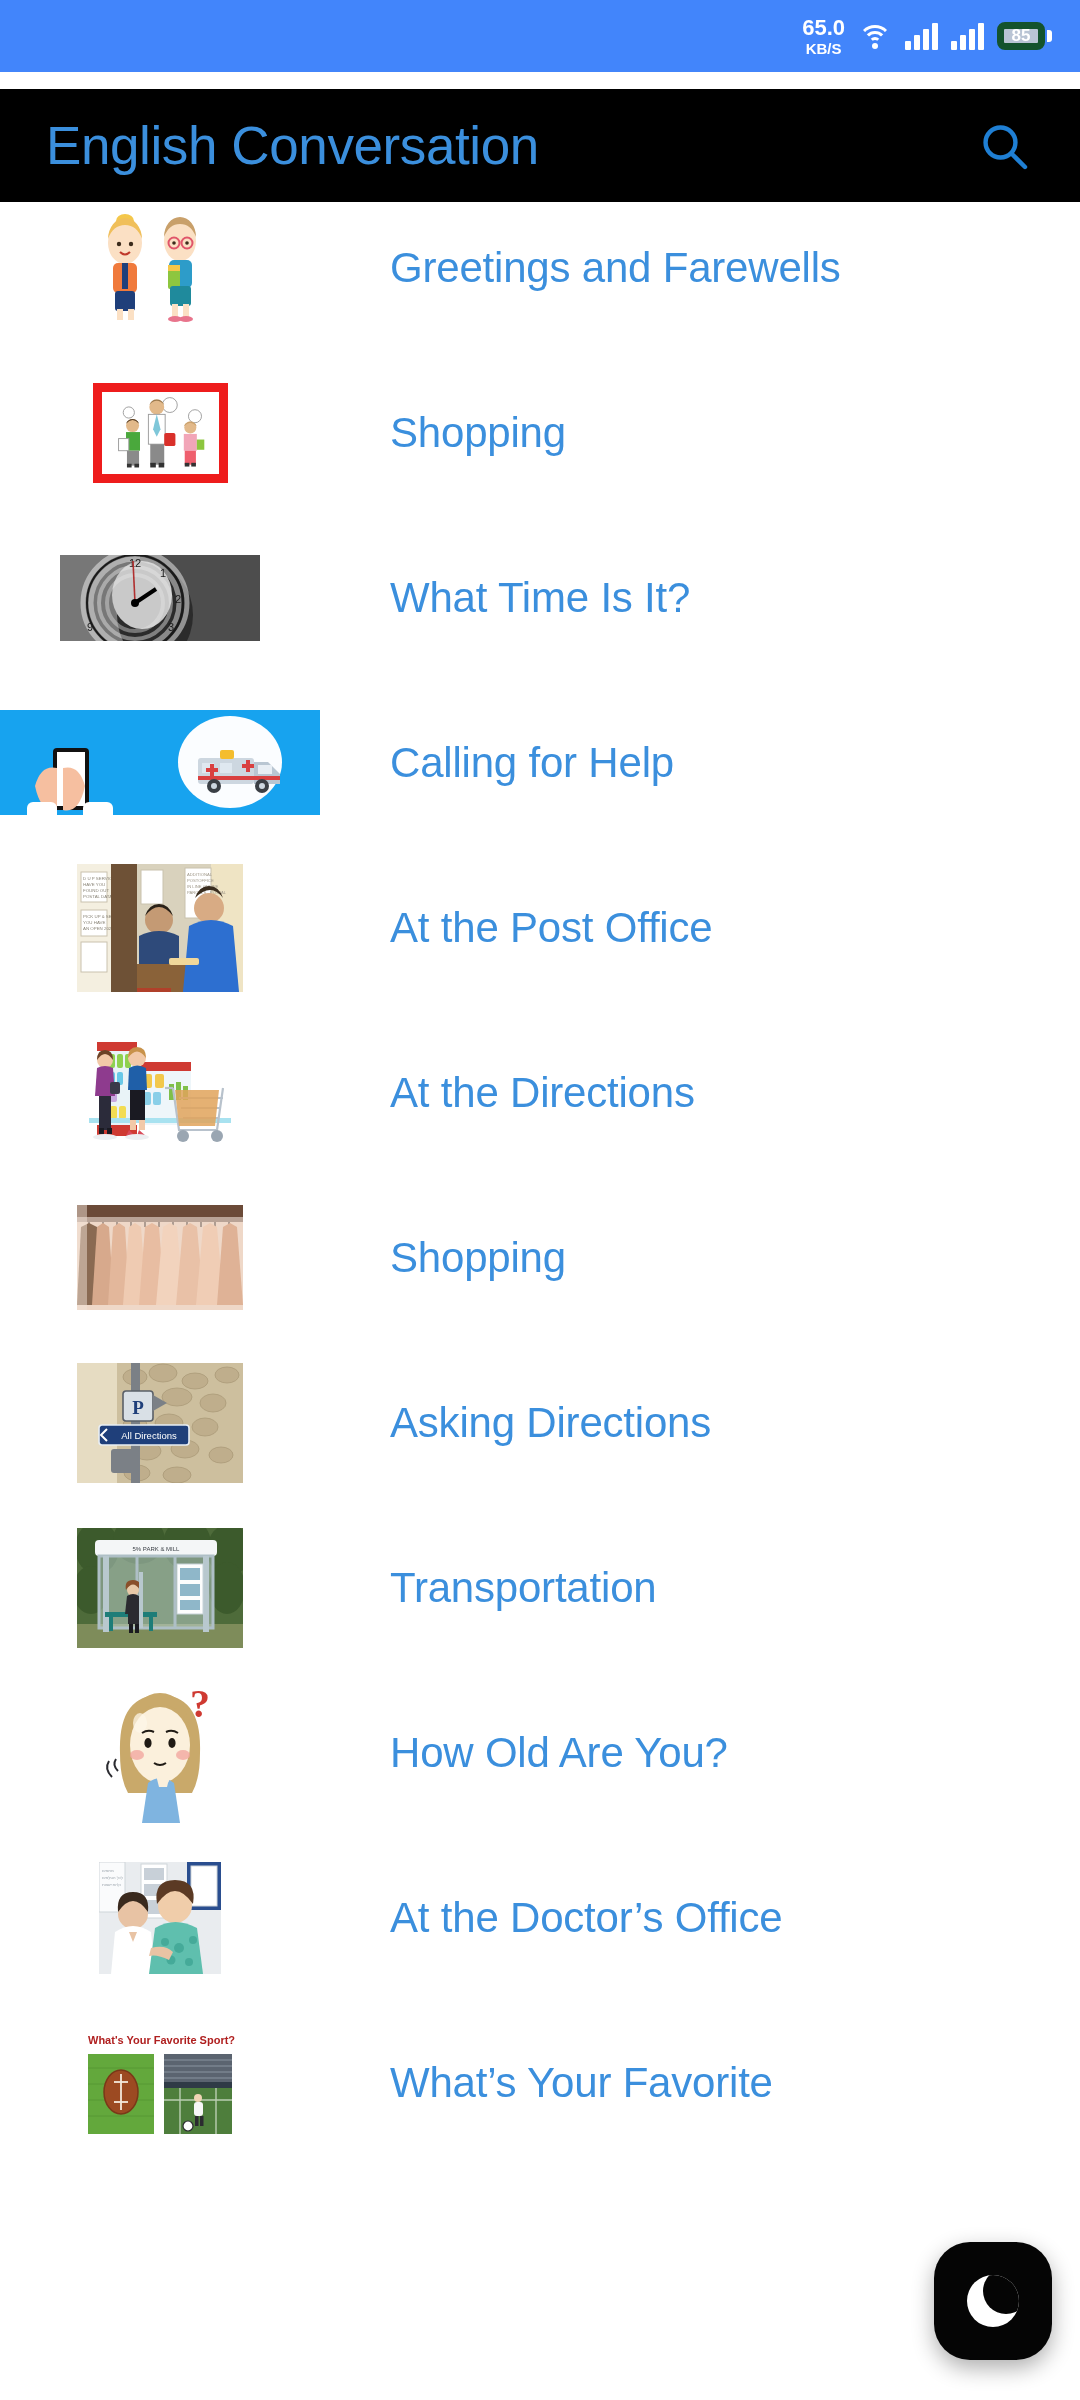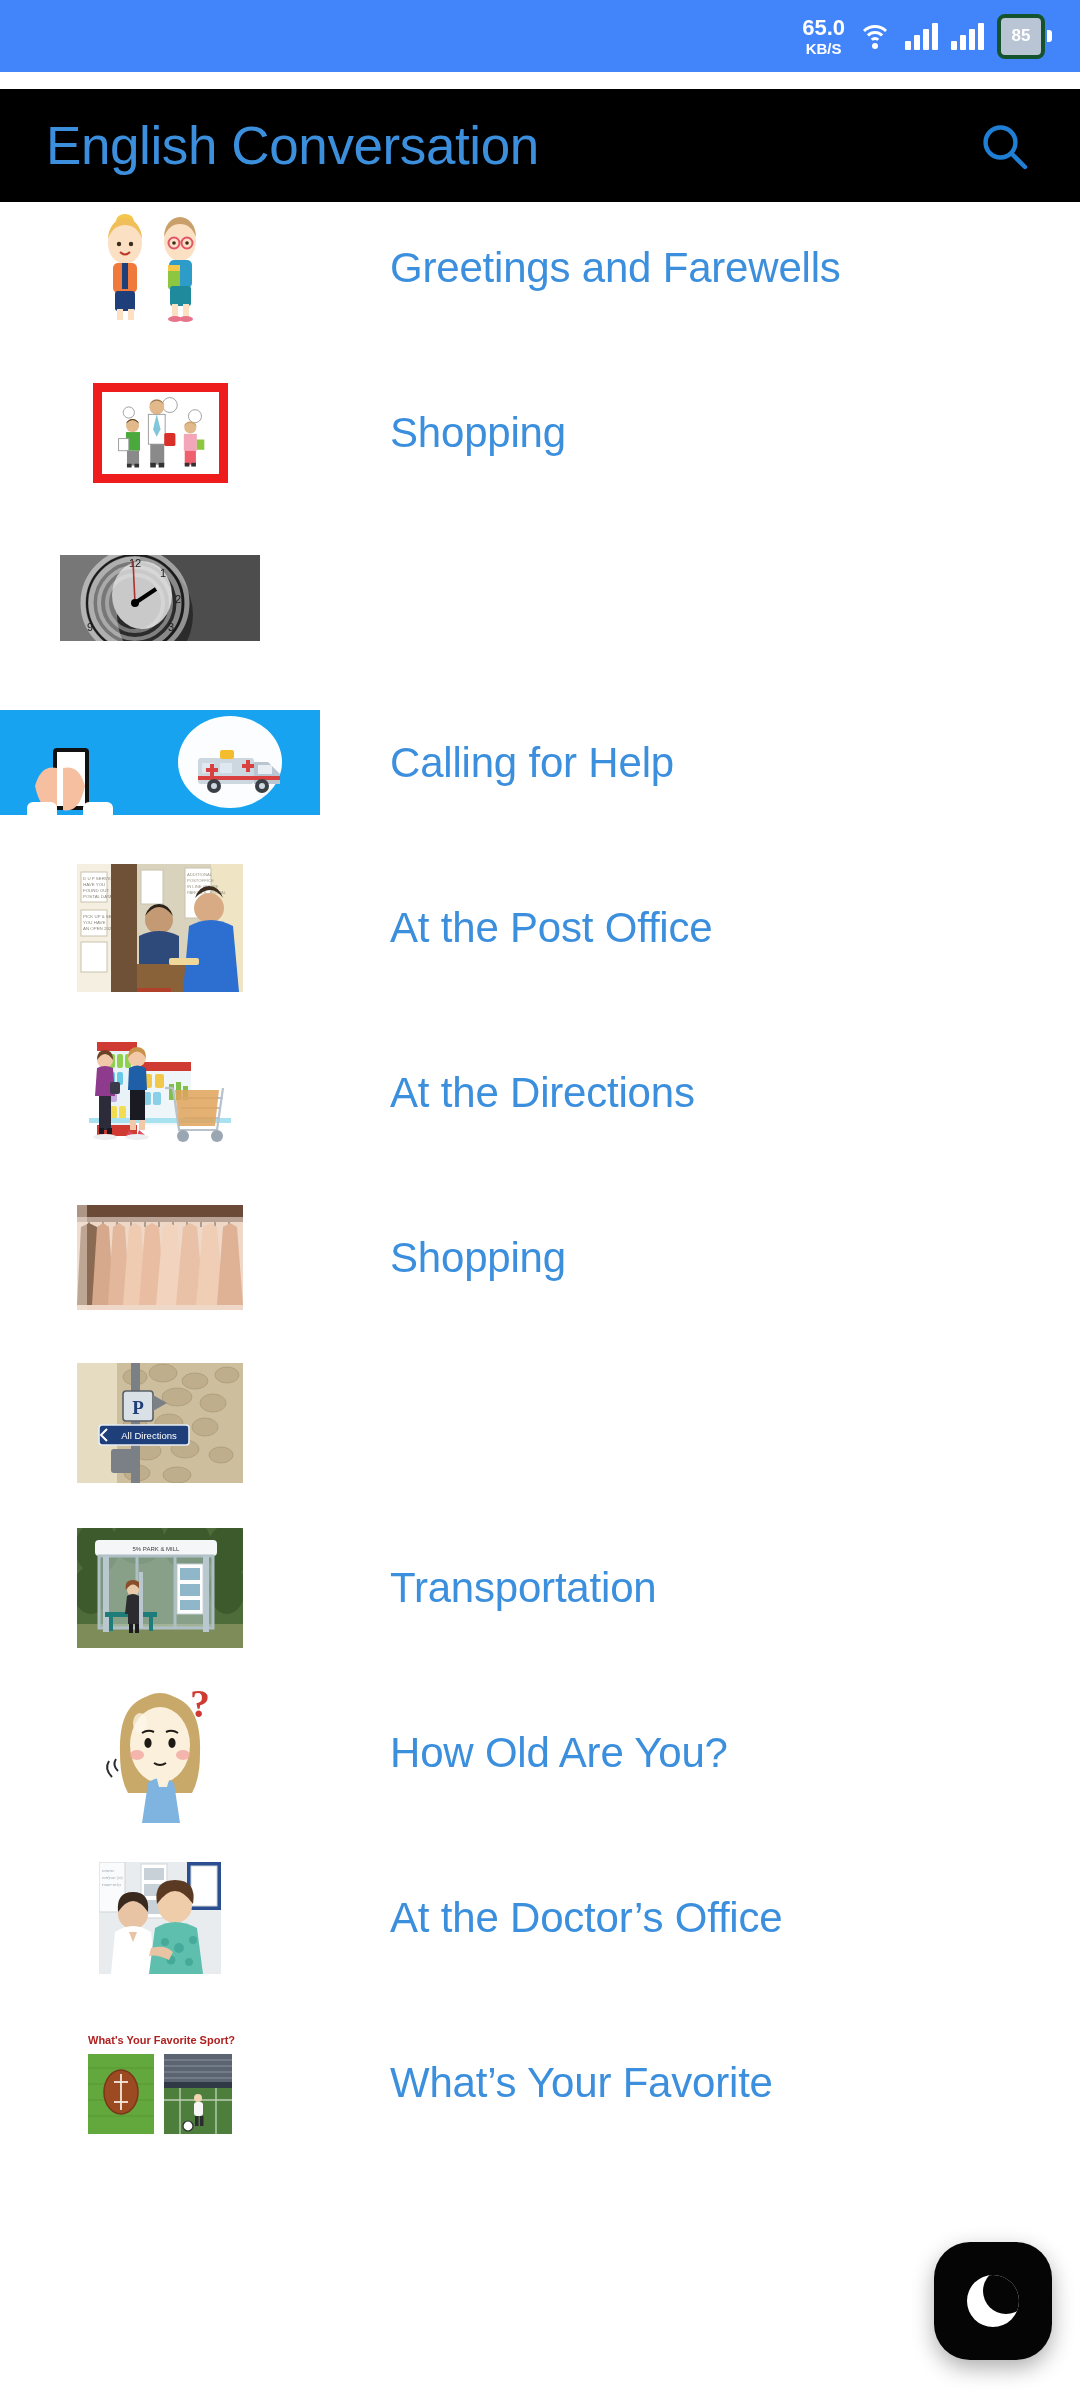--- a/index.html
+++ b/index.html
@@ -44,21 +44,21 @@
 
   .bars { display:flex; align-items:flex-end; gap:3px; height:28px; }
   .bars span { width:6px; background:#fff; border-radius:1px; }
   .bars span:nth-child(1){height:9px;}
   .bars span:nth-child(2){height:15px;}
   .bars span:nth-child(3){height:21px;}
   .bars span:nth-child(4){height:27px;}
 
   .battery { position:relative; display:flex; align-items:center; }
   .battery .shell {
-    width:48px; height:45px; border:4px solid #14532d; border-radius:8px;
+    width:48px; height:28px; border:7px solid #14532d; border-radius:8px;
     background:#b9c4d4; display:flex; align-items:center; justify-content:center;
   }
   .battery .lvl { font-size:17px; font-weight:600; color:#fff; }
   .battery .nub { width:5px; height:12px; background:#fff; border-radius:0 3px 3px 0; margin-left:2px; }
 
   
   .appbar {
     position:absolute; top:89px; left:0; width:1080px; height:113px;
     background:#000000; display:flex; align-items:center;
   }
@@ -274,20 +274,21 @@
               <text x="90" y="94">4</text>
                 <text x="56" y="94">5</text>
               <text x="30" y="76">9</text>
             </g>
             <line x1="75" y1="48" x2="96" y2="34" stroke="#000" stroke-width="4"></line>
             <line x1="75" y1="48" x2="73" y2="6" stroke="#b03030" stroke-width="1.6"></line>
             <circle cx="75" cy="48" r="4" fill="#000"></circle>
           </svg>
         </div>
       </div>
+      <div class="row-label">What Time Is It?</div>
     </div>
 
 
     <div class="row">
       <div class="thumb-wrap" style="width:320px;justify-content:flex-start">
         <div class="thumb t-help">
           <svg viewBox="0 0 320 105" width="320" height="105">
             <rect width="320" height="105" fill="#17a3ef"></rect>
             <g transform="translate(25,30)">
               <rect x="28" y="8" width="36" height="62" rx="4" fill="#111"></rect>
@@ -514,20 +515,21 @@
             </g>
             <g transform="translate(22,62)">
               <rect x="0" y="0" width="90" height="20" rx="3" fill="#1f3f7a" stroke="#e8eef4" stroke-width="1.6"></rect>
               <path d="M8 4 l-6 6 l6 6" fill="none" stroke="#fff" stroke-width="2"></path>
               <text x="50" y="14" font-size="9.5" font-family="Liberation Sans, sans-serif" fill="#ffffff" text-anchor="middle">All Directions</text>
             </g>
             <rect x="34" y="86" width="28" height="24" rx="3" fill="#7b8086"></rect>
           </svg>
         </div>
       </div>
+      <div class="row-label">Asking Directions</div>
     </div>
 
     <div class="row">
       <div class="thumb-wrap">
         <div class="thumb t-trans">
           <svg viewBox="0 0 166 120" width="166" height="120">
             <rect width="166" height="120" fill="#4e6b3a"></rect>
             <g fill="#3c5a2c">
               <ellipse cx="20" cy="20" rx="22" ry="26"></ellipse>
                 <ellipse cx="62" cy="12" rx="26" ry="24"></ellipse>

